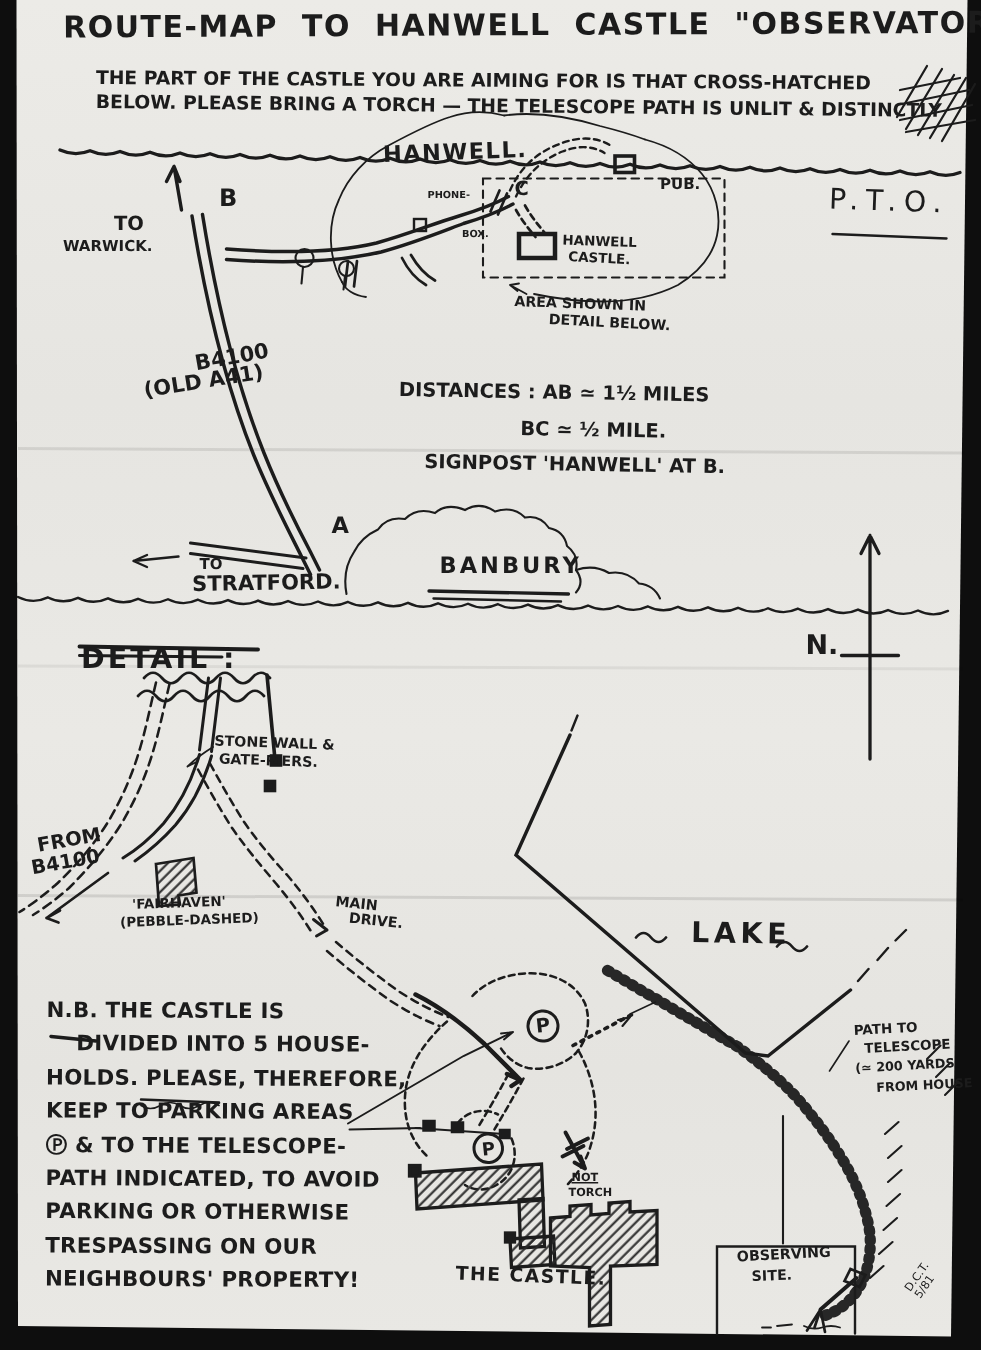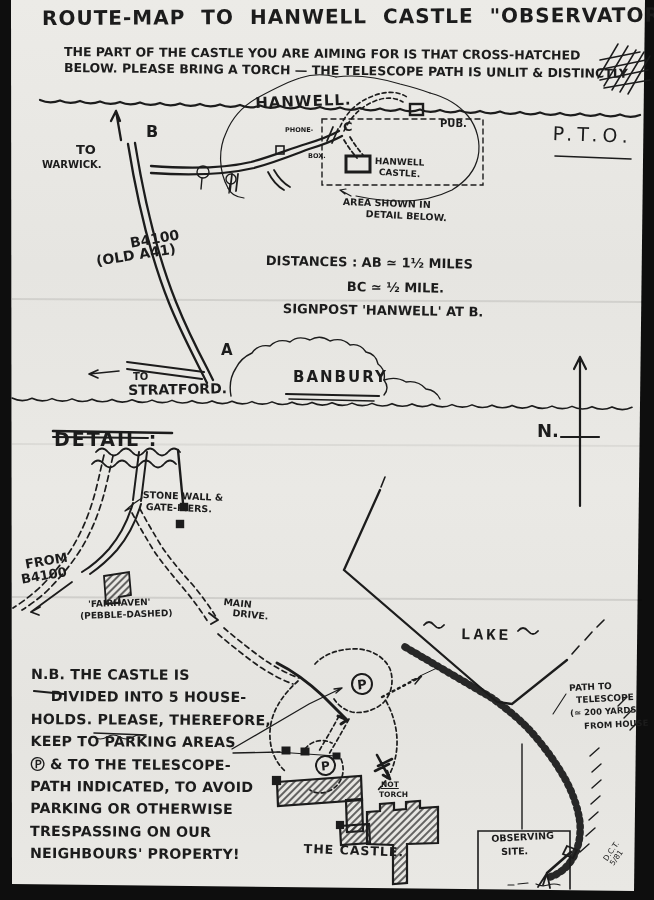--- a/index.html
+++ b/index.html
@@ -234,21 +234,21 @@
 <div class="lbl" style="left:537px;top:422px;font-size:18px;">N.</div>
 
 <div class="lbl" style="left:143px;top:490px;font-size:9.5px;transform:rotate(2deg);">STONE WALL &amp;</div>
 <div class="lbl" style="left:146px;top:502px;font-size:9.5px;transform:rotate(2deg);">GATE-PIERS.</div>
 <div class="lbl" style="left:24px;top:558px;font-size:13px;transform:rotate(-10deg);">FROM</div>
 <div class="lbl" style="left:20px;top:573px;font-size:13px;transform:rotate(-10deg);">B4100</div>
 <div class="lbl" style="left:88px;top:600px;font-size:9px;transform:rotate(-2deg);">'FAIRHAVEN'</div>
 <div class="lbl" style="left:80px;top:612px;font-size:9px;transform:rotate(-2deg);">(PEBBLE-DASHED)</div>
 <div class="lbl" style="left:224px;top:597px;font-size:9.5px;transform:rotate(6deg);">MAIN</div>
 <div class="lbl" style="left:233px;top:608px;font-size:9.5px;transform:rotate(6deg);">DRIVE.</div>
-<div class="lbl" style="left:461px;top:627px;font-size:16px;letter-spacing:3px;transform:rotate(1deg);font-family:Liberation Mono, monospace;">LAKE</div>
+<div class="lbl" style="left:461px;top:613px;font-size:19px;letter-spacing:3px;transform:rotate(1deg);">LAKE</div>
 
 <div class="pcircle" style="left:351px;top:673px;width:18px;height:18px;font-size:13px;transform:rotate(-6deg);">P</div>
 <div class="pcircle" style="left:315px;top:755px;width:17px;height:17px;font-size:12px;transform:rotate(-6deg);">P</div>
 
 <div class="lbl" style="left:381px;top:781px;font-size:7.5px;text-decoration:underline;">NOT</div>
 <div class="lbl" style="left:379px;top:791px;font-size:7.5px;">TORCH</div>
 <div class="lbl" style="left:304px;top:842px;font-size:12.5px;letter-spacing:1px;transform:rotate(2deg);">THE CASTLE.</div>
 
 <div class="lbl" style="left:569px;top:684px;font-size:9px;transform:rotate(-3deg);">PATH TO</div>
 <div class="lbl" style="left:576px;top:696px;font-size:9px;transform:rotate(-3deg);">TELESCOPE</div>

